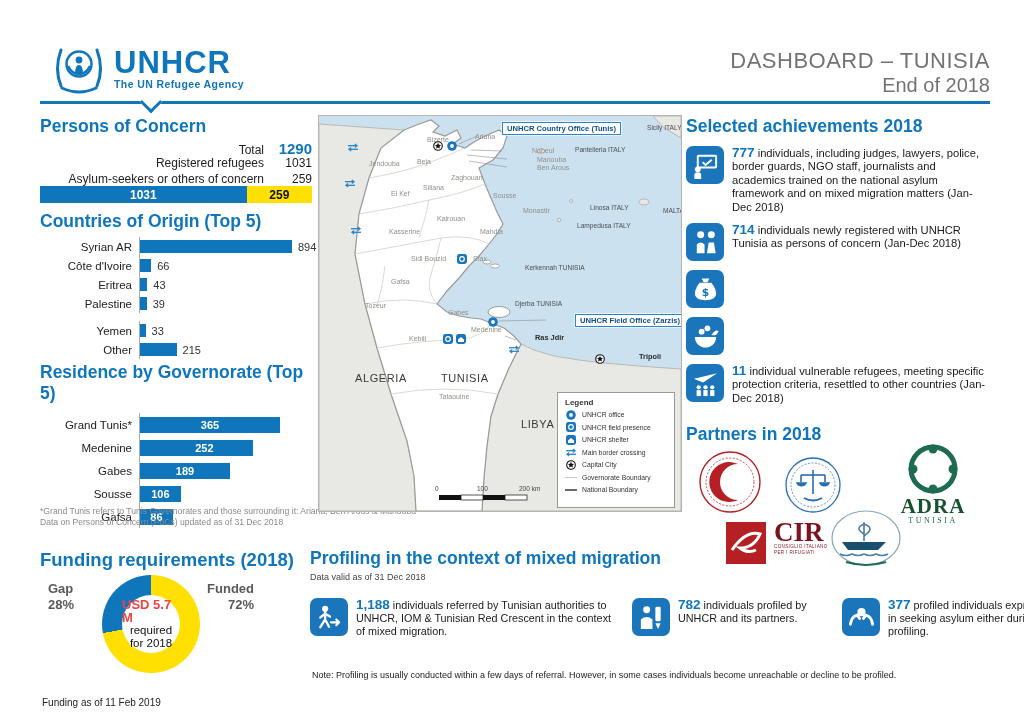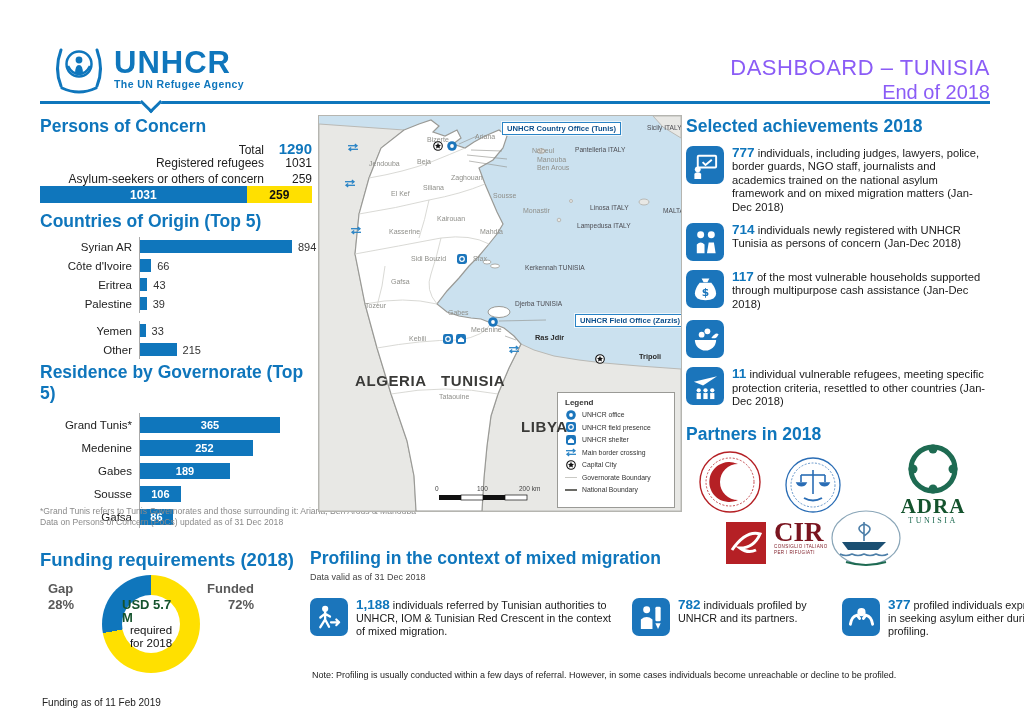--- a/index.html
+++ b/index.html
@@ -2,21 +2,21 @@
 <html><head>
 <meta charset="utf-8">
 <style>
   html,body{margin:0;padding:0;background:#fff;}
   .page{position:relative;width:1024px;height:724px;background:#fff;overflow:hidden;
         font-family:"Liberation Sans","DejaVu Sans",sans-serif;color:#1a1a1a;}
   
   .logo{position:absolute;left:52px;top:42px;display:flex;align-items:center;gap:8px;}
   .logo-text .nm{font-size:31px;font-weight:bold;color:#0F76BC;letter-spacing:1px;line-height:30px;}
   .logo-text .tag{font-size:10.5px;font-weight:bold;color:#0F76BC;letter-spacing:.4px;}
-  .hdr-title{position:absolute;right:34px;top:55px;text-align:right;color:#8b5cf6;}
+  .hdr-title{position:absolute;right:34px;top:48px;text-align:right;color:#737373;}
   .hdr-title .t1{font-size:22px;letter-spacing:.5px;}
   .hdr-title .t2{font-size:20px;}
   .rule{position:absolute;left:40px;right:34px;top:101px;height:3px;background:#0F76BC;}
   .chev{position:absolute;left:143px;top:94px;width:13px;height:13px;background:#fff;
         border-right:3px solid #0F76BC;border-bottom:3px solid #0F76BC;transform:rotate(45deg);}
   
   .sec-title{font-size:17.5px;font-weight:bold;color:#0F76BC;}
   
   .leftcol{position:absolute;left:40px;top:116px;width:278px;height:420px;}
   .poc-rows{position:absolute;left:0;top:24px;width:272px;}
@@ -37,21 +37,21 @@
   .val-in{width:100%;text-align:center;color:#fff;font-size:11px;font-weight:bold;line-height:16px;}
   .footnote{position:absolute;left:0;top:390px;width:640px;font-size:8.6px;color:#8a8a8a;line-height:11px;}
   
   .map{position:absolute;left:318px;top:115px;width:362px;height:395px;border:1px solid #b5b5b0;
        background:#CBE1EF;overflow:hidden;}
   .map svg.base{position:absolute;left:0;top:0;}
   .map-label{position:absolute;white-space:nowrap;margin-left:28px;}
   .ml-gov{font-size:7px;color:#8f8f8a;}
   .ml-island{font-size:6.6px;color:#4c4c52;}
   .ml-city{font-size:7.4px;color:#2b2b2b;font-weight:bold;}
-  .ml-country{font-size:15px;color:#3a3a38;font-weight:bold;letter-spacing:.6px;}
+  .ml-country{font-size:11px;color:#3a3a38;font-weight:normal;letter-spacing:.6px;}
   .ml-box{font-size:7.6px;color:#0d4f8b;font-weight:bold;background:#fff;border:1px solid #2a84c6;
           padding:1px 4px;box-shadow:0 0 0 1px #ffffffaa;}
   .mk{position:absolute;}
   .legend{position:absolute;left:238px;top:276px;width:116px;height:114px;background:#fff;
           border:1px solid #9a9a96;font-size:6.8px;color:#333;}
   .legend .lg-title{font-size:8px;font-weight:bold;margin:5px 0 3px 7px;}
   .lg-item{display:flex;align-items:center;gap:5px;margin:0 0 3.5px 7px;height:9px;}
   .lg-ic{width:12px;display:flex;justify-content:center;flex:none;}
   .lg-line{width:12px;height:0;border-top:1px solid #c9c9c4;}
   .lg-line.dark{border-top:2px solid #6b6b66;}
@@ -72,21 +72,21 @@
              color:#14532d;text-align:center;letter-spacing:1px;line-height:20px;}
   .adra-sub{font-size:8px;letter-spacing:2.5px;color:#1e6b52;text-align:center;font-family:"Liberation Serif",serif;}
   .cir-name{font-family:"Liberation Serif","DejaVu Serif",serif;font-size:27px;font-weight:bold;color:#7a1520;line-height:24px;}
   .cir-sub{font-size:4.5px;color:#7a1520;letter-spacing:.4px;line-height:5.5px;}
   
   .funding{position:absolute;left:40px;top:549px;width:268px;height:168px;}
   .fund-lbl{position:absolute;font-size:13px;font-weight:bold;color:#595959;line-height:16px;}
   .donut{position:absolute;left:62px;top:26px;width:98px;height:98px;border-radius:50%;}
   .donut-hole{position:absolute;left:20px;top:20px;width:58px;height:58px;border-radius:50%;background:#fff;
               display:flex;flex-direction:column;align-items:center;justify-content:center;line-height:13px;}
-  .donut-hole .amt{color:#14532d;font-weight:bold;font-size:13px;}
+  .donut-hole .amt{color:#ef4444;font-weight:bold;font-size:13px;}
   .donut-hole .sub{font-size:11.5px;color:#111;}
   .fund-asof{position:absolute;left:2px;top:148px;font-size:10px;color:#222;}
   .profiling{position:absolute;left:310px;top:548px;width:684px;height:170px;}
   .prof-sub{font-size:9px;color:#444;margin-top:3px;}
   .prof-items{display:flex;margin-top:16px;gap:14px;}
   .prof-item{display:flex;gap:8px;}
   .prof-text{font-size:10.8px;line-height:13px;}
   .prof-note{position:absolute;left:2px;top:122px;font-size:9px;color:#222;}
 </style>
 </head>
@@ -480,21 +480,20 @@
           <div class="ach-text"><span class="num">714</span> individuals newly registered with UNHCR Tunisia as persons of concern (Jan-Dec 2018)</div>
         </div>
         <div class="ach-item">
           <div class="icbox">
             <svg viewBox="0 0 30 30">
               <path d="M11 3.5 h8 l-2 4 h-4 z" fill="#fff"></path>
               <path d="M9 8 h12 q5 6 5 11.5 q0 6.5 -11 6.5 q-11 0 -11 -6.5 q0 -5.5 5 -11.5 z" fill="#fff"></path>
               <text x="15" y="21.5" font-size="11" font-weight="bold" fill="#1B75BB" text-anchor="middle" font-family="DejaVu Sans, sans-serif">$</text>
             </svg>
           </div>
-          <div class="ach-text"><span class="num">117</span> of the most vulnerable households supported through multipurpose cash assistance (Jan-Dec 2018)</div>
         </div>
         <div class="ach-item">
           <div class="icbox">
             <svg viewBox="0 0 30 30">
               <circle cx="11" cy="10" r="3" fill="#fff"></circle>
               <circle cx="17" cy="6.5" r="3" fill="#fff"></circle>
               <path d="M4 15.5 h22 a11 11 0 0 1 -22 0 z" fill="#fff"></path>
               <path d="M21 13.5 q4.5 -6.5 7.5 -4 q-2 5.5 -7.5 4" fill="#fff"></path>
             </svg>
           </div>

